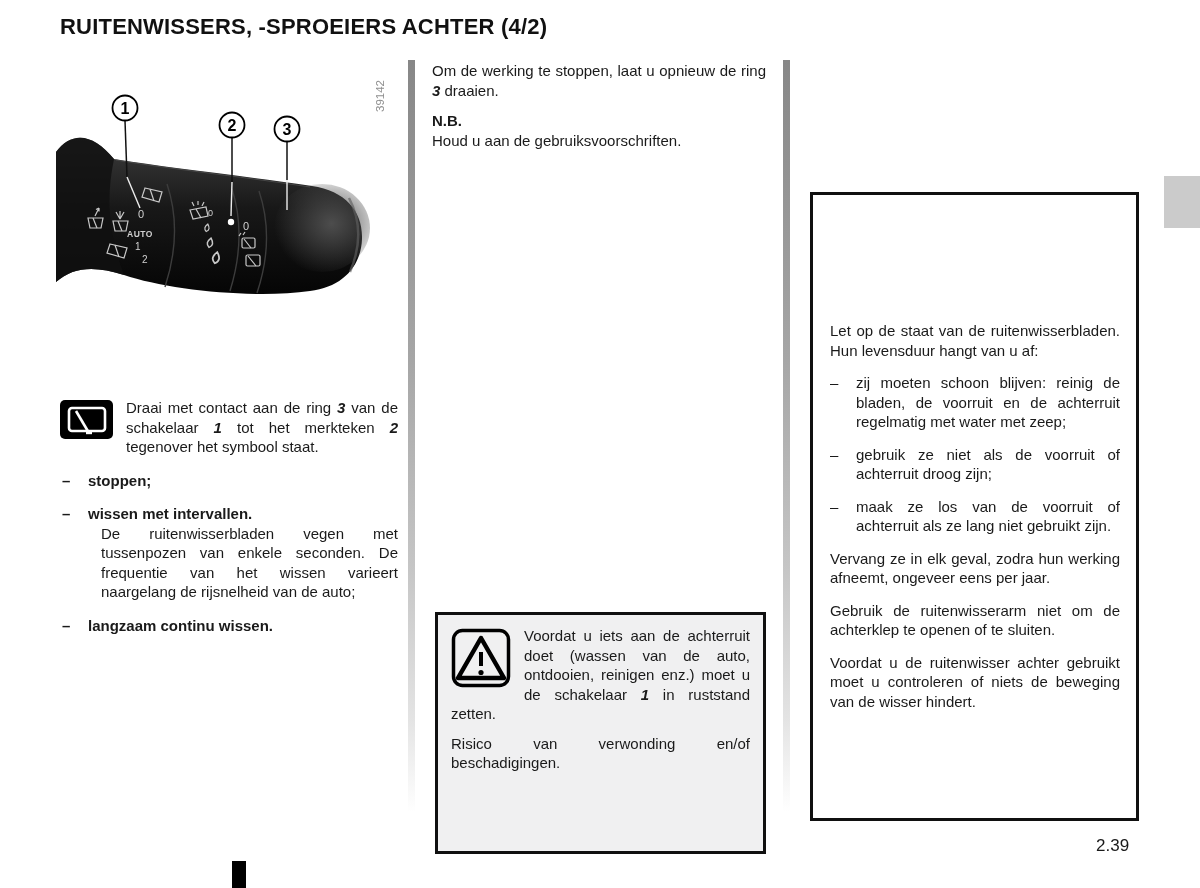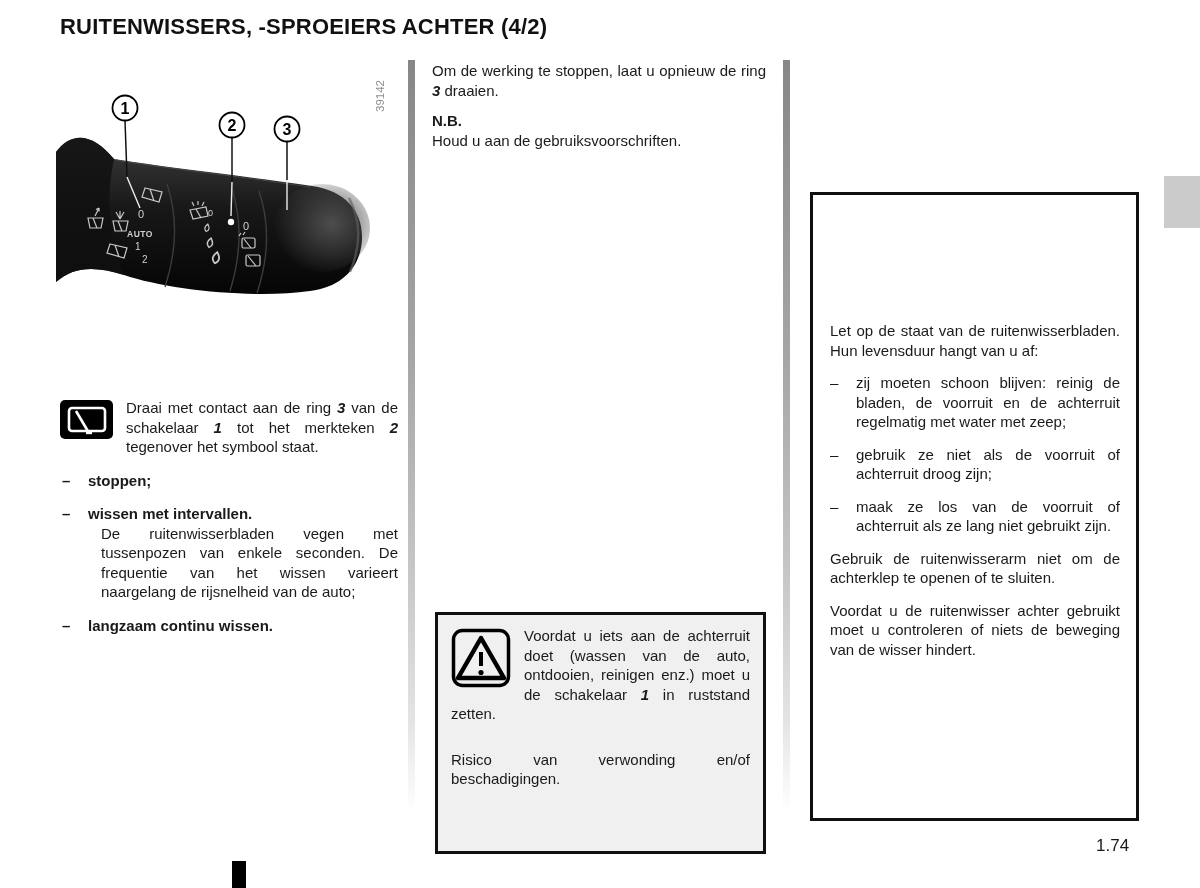--- a/index.html
+++ b/index.html
@@ -25,21 +25,21 @@
   .bullet .sub{margin-left:13px;}
   
   .divider{position:absolute;top:60px;width:7px;height:752px;
     background:linear-gradient(to bottom,#878787 0%,#a6a6a6 40%,#c6c6c6 68%,#e4e4e4 88%,rgba(255,255,255,0) 100%);}
   .d1{left:408px;} .d2{left:783px;}
   
   .warning-box{position:absolute;left:435px;top:612px;width:331px;height:242px;
     border:3px solid #101010;background:#f0f0f1;padding:11px 13px;box-sizing:border-box;
     font-size:15px;line-height:19.5px;}
   .warn-icon{float:left;width:60px;height:60px;margin:2px 13px 2px 0;}
-  .warning-box .p2{margin-top:26px;}
+  .warning-box .p2{margin-top:10px;}
   
   .right-box{position:absolute;left:810px;top:192px;width:329px;height:629px;
     border:3px solid #101010;box-sizing:border-box;padding:126px 16px 0 17px;
     font-size:15px;line-height:19.5px;background:#fff;}
   .right-box p{margin:0 0 13px 0;}
   .right-box .bullet{margin:0 0 13px 0;padding-left:26px;}
   .right-box .bullet .dash{left:0;}
   
   .chapter-tab{position:absolute;left:1164px;top:176px;width:36px;height:52px;background:#cbcbcb;}
   .page-number{position:absolute;left:1096px;top:836px;font-size:17px;color:#1a1a1a;}
@@ -211,21 +211,22 @@
       <p>zij moeten schoon blijven: reinig de bladen, de voorruit en de achterruit regelmatig met water met zeep;</p>
     </div>
     <div class="bullet">
       <span class="dash">–</span>
       <p>gebruik ze niet als de voorruit of achterruit droog zijn;</p>
     </div>
     <div class="bullet">
       <span class="dash">–</span>
       <p>maak ze los van de voorruit of achterruit als ze lang niet gebruikt zijn.</p>
     </div>
+    <p>Vervang ze in elk geval, zodra hun werking afneemt, ongeveer eens per jaar.</p>
     <p>Gebruik de ruitenwisserarm niet om de achterklep te openen of te sluiten.</p>
     <p>Voordat u de ruitenwisser achter gebruikt moet u controleren of niets de beweging van de wisser hindert.</p>
   </div>
 
   <div class="chapter-tab"></div>
-  <div class="page-number">1.74</div>
+  <div class="page-number">2.39</div>
   <div class="print-mark"></div>
 
 </div>
 
 </body></html>

